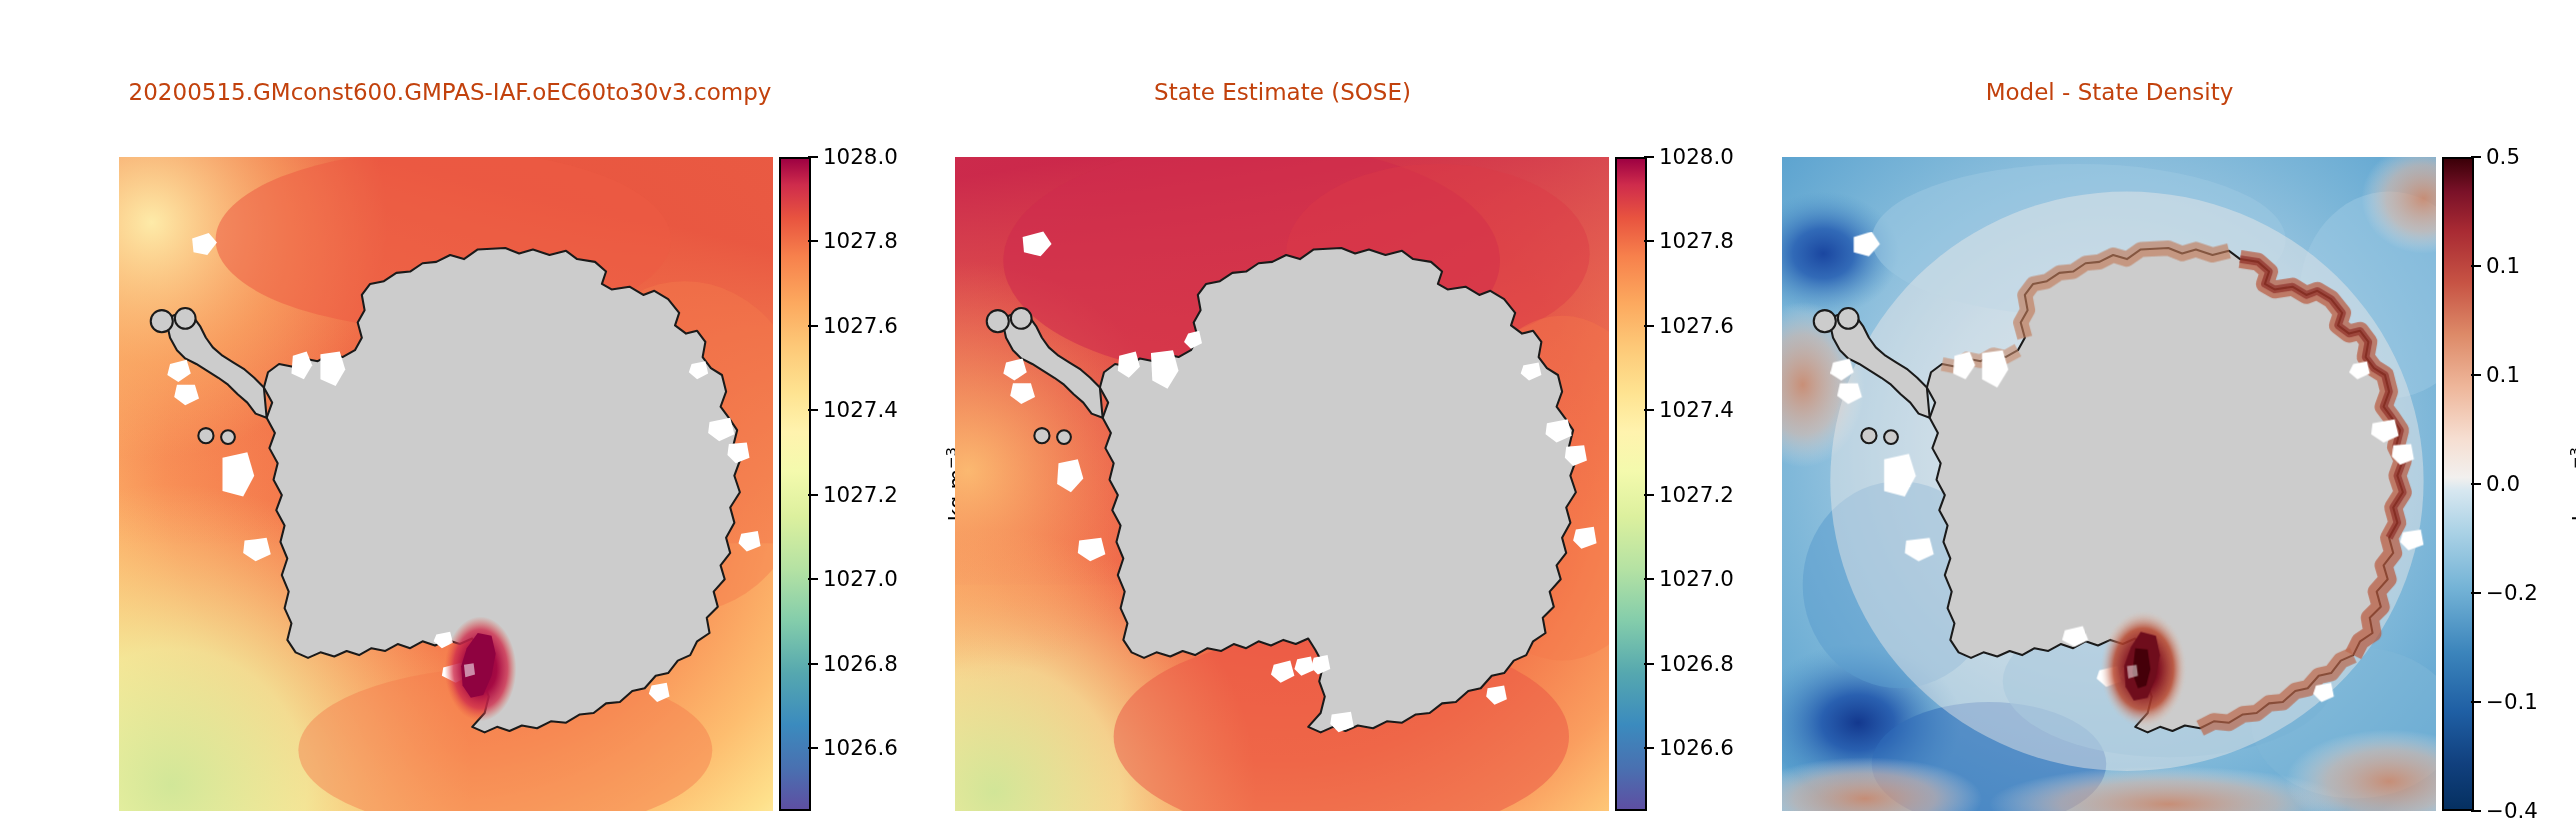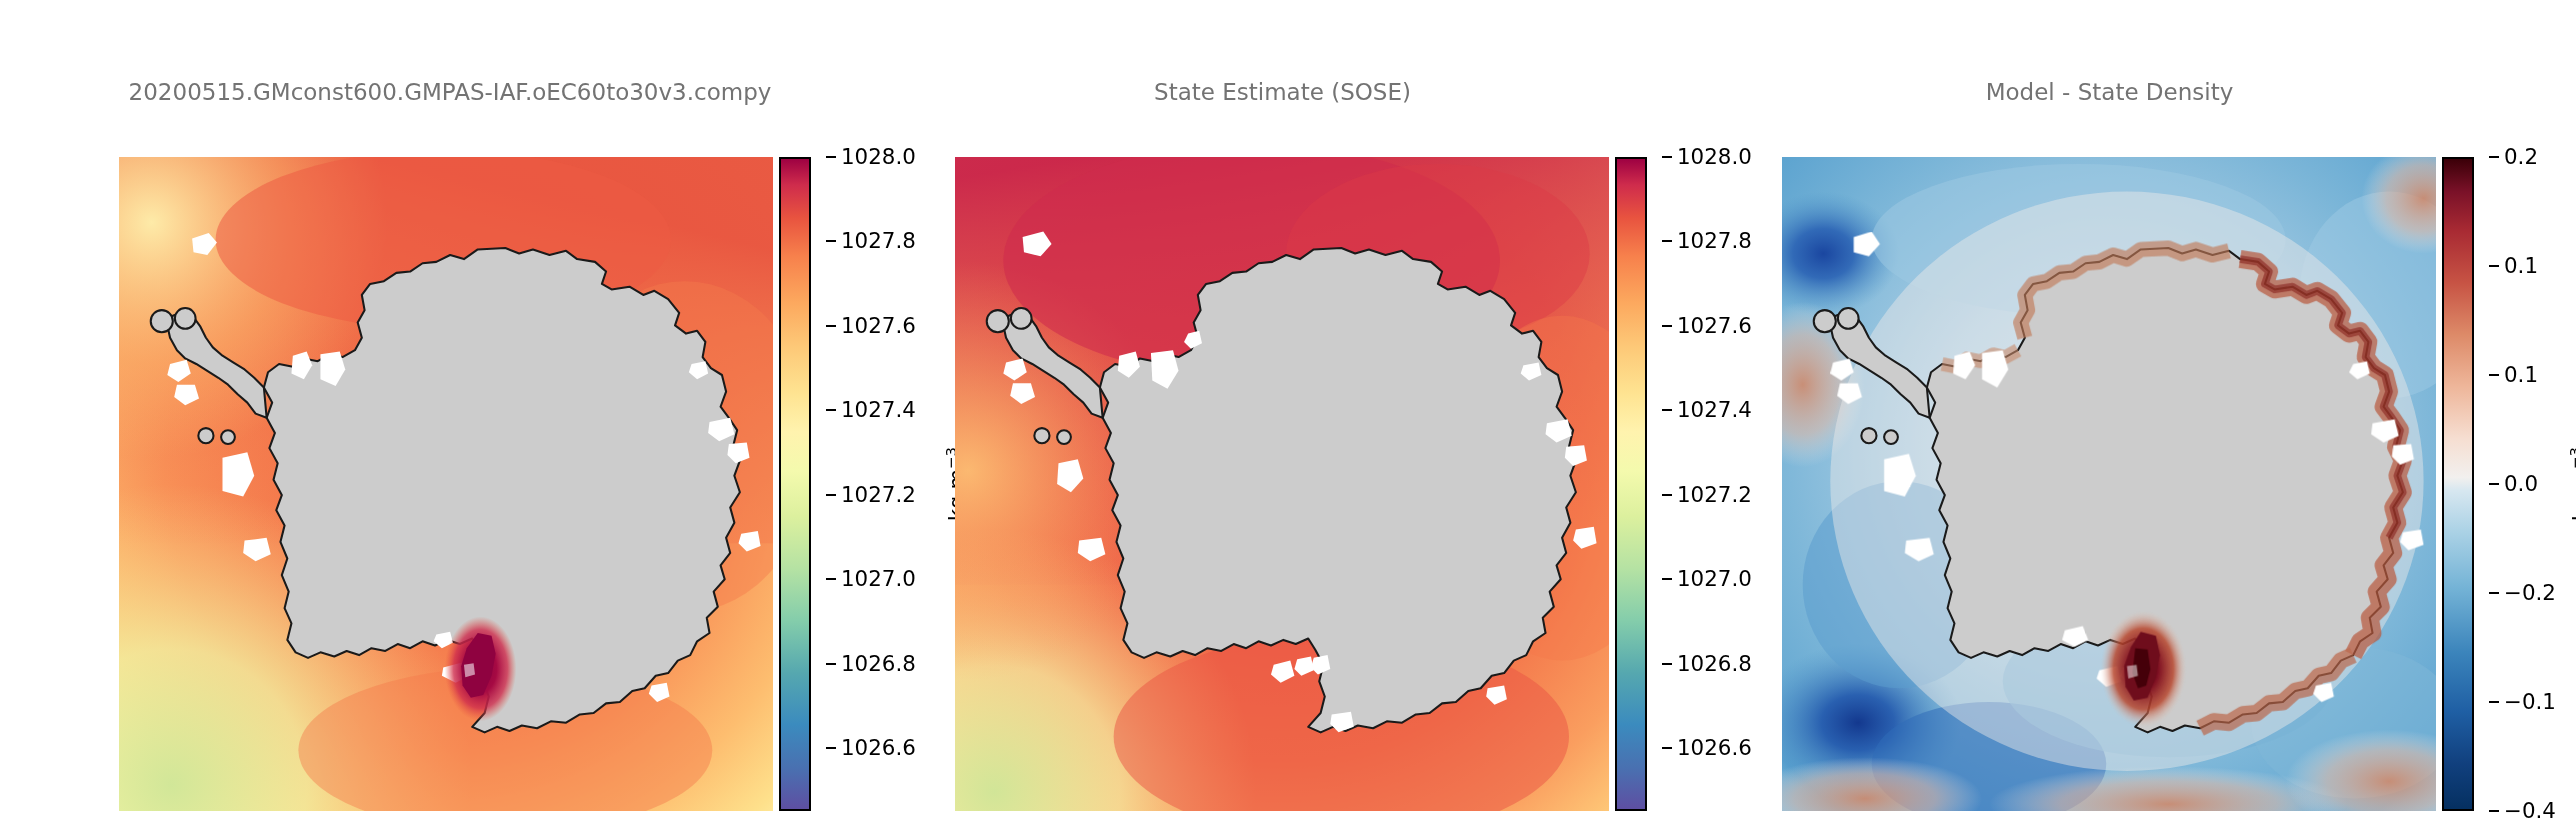--- a/index.html
+++ b/index.html
@@ -43,21 +43,21 @@
   .panel-group {
     position: absolute;
     top: 0;
     height: 836px;
   }
   .panel-title {
     position: absolute;
     top: 77px;
     font-size: 23px;
     line-height: 30px;
-    color: #737373;
+    color: #c2410c;
     white-space: nowrap;
     text-align: center;
   }
 
   
   .map-axes {
     position: absolute;
     top: 157px;
     width: 654px;
     height: 654px;
@@ -119,21 +119,21 @@
       #f6ded1 57%,
       #eeb69a 65%,
       #dd8a68 73%,
       #c75344 81%,
       #a82a33 89%,
       #7a1128 95%,
       #3b0008 100%);
   }
   .cbar-ticks {
     position: absolute;
-    left: 47px;
+    left: 29px;
     top: 0;
     height: 654px;
     width: 179px;
   }
   .cbar-tick {
     position: absolute;
     left: 0;
     height: 0;
     white-space: nowrap;
   }
@@ -576,21 +576,21 @@
           </g>
         </g>
       </svg>
     </div>
 
     <div class="cbar-wrap" style="left:660px;">
       <div class="cbar-bar div"></div>
       <div class="cbar-ticks">
         <div class="cbar-tick" style="top:0px;">
             <span class="tick-mark"></span>
-            <span class="tick-label">0.2</span>
+            <span class="tick-label">0.5</span>
           </div>
         <div class="cbar-tick" style="top:109px;">
             <span class="tick-mark"></span>
             <span class="tick-label">0.1</span>
           </div>
         <div class="cbar-tick" style="top:218px;">
             <span class="tick-mark"></span>
             <span class="tick-label">0.1</span>
           </div>
         <div class="cbar-tick" style="top:327px;">

